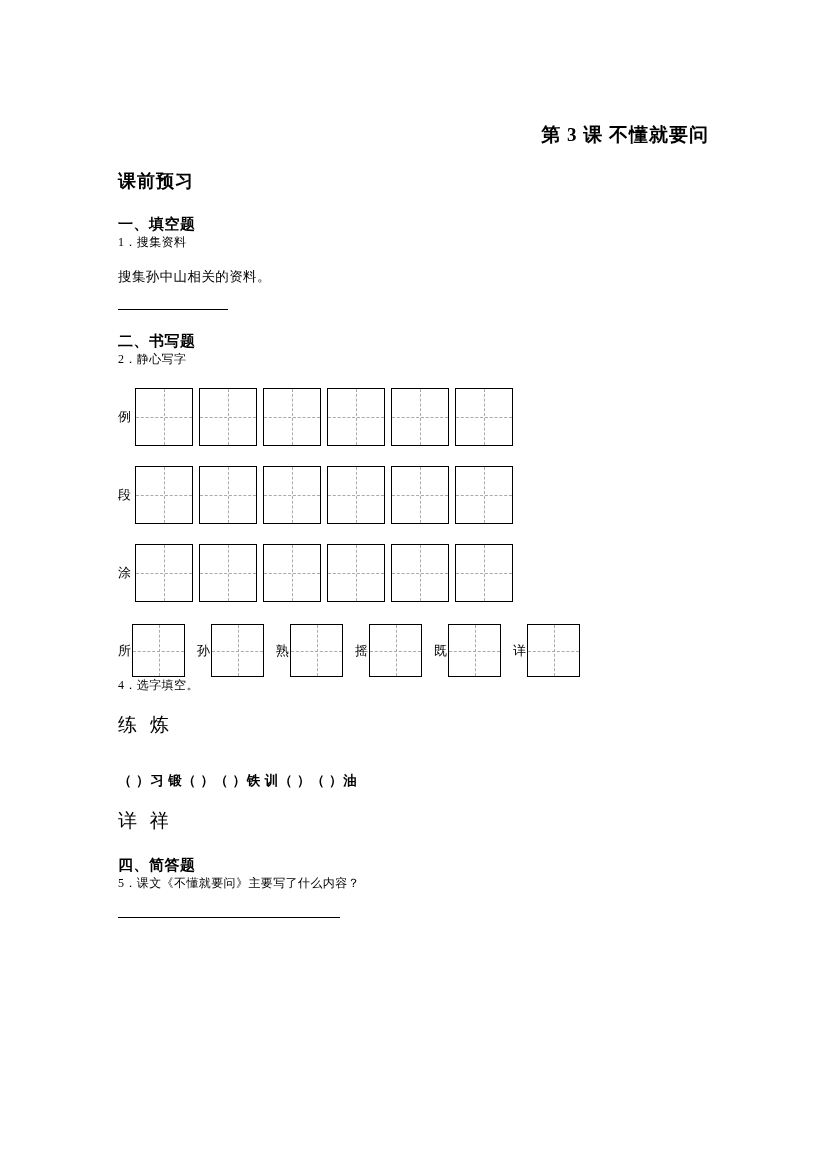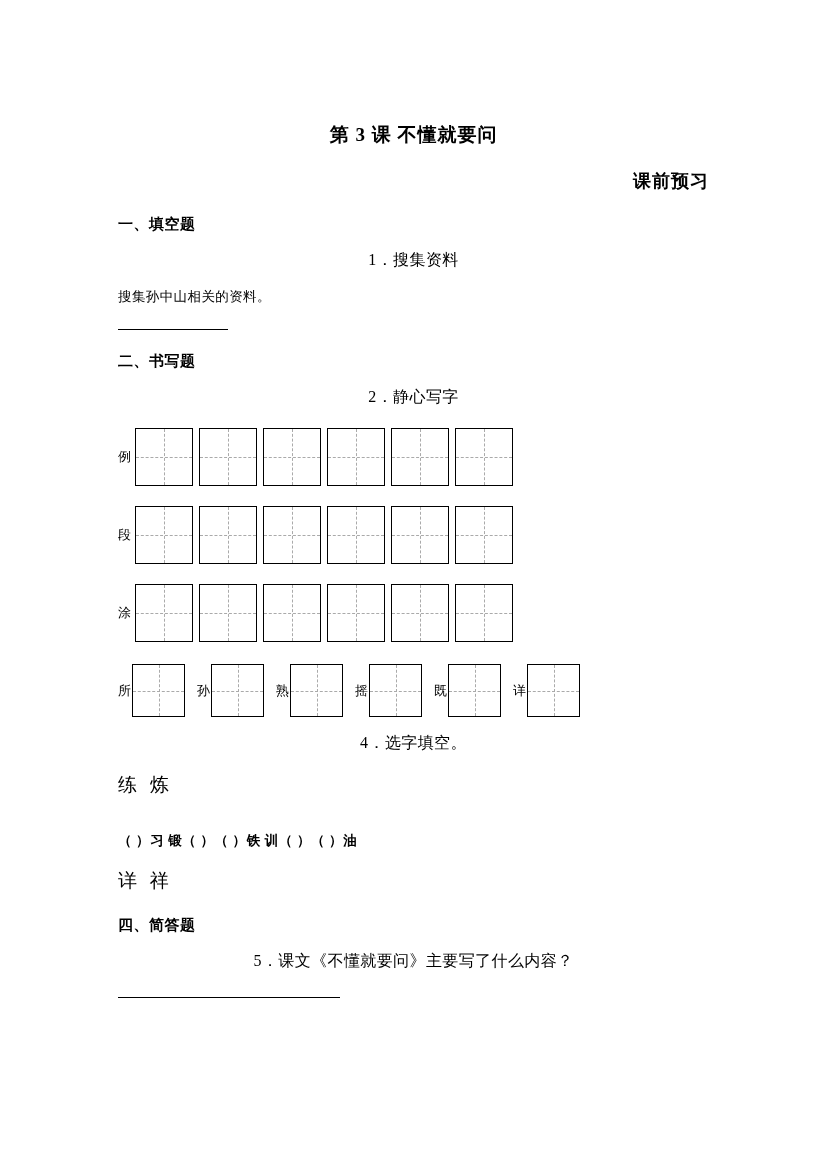--- a/index.html
+++ b/index.html
@@ -16,45 +16,43 @@
     overflow: hidden;
   }
   .page {
     position: relative;
     width: 827px;
     height: 1169px;
     box-sizing: border-box;
     padding: 0 118px;
   }
   .doc-title {
-    text-align: center;
+    text-align: right;
     font-size: 19px;
     font-weight: bold;
     margin-top: 122px;
     letter-spacing: 1px;
   }
   .doc-subtitle {
-    text-align: right;
+    text-align: left;
     font-size: 18px;
     font-weight: bold;
     margin-top: 21px;
     letter-spacing: 1px;
   }
   .section-heading {
     font-size: 15px;
     font-weight: bold;
     margin-top: 22px;
     margin-bottom: 0;
     letter-spacing: 0.5px;
   }
   .q-line {
-    font-size: 16px;
-    margin-top: 16px;
+    font-size: 12px;
     letter-spacing: 0.4px;
-    text-align: center;
   }
   .plain-line {
     font-size: 13.5px;
     margin-top: 17px;
     letter-spacing: 0.4px;
   }
   .answer-rule {
     width: 110px;
     border-bottom: 1px solid #000;
     margin-top: 22px;

